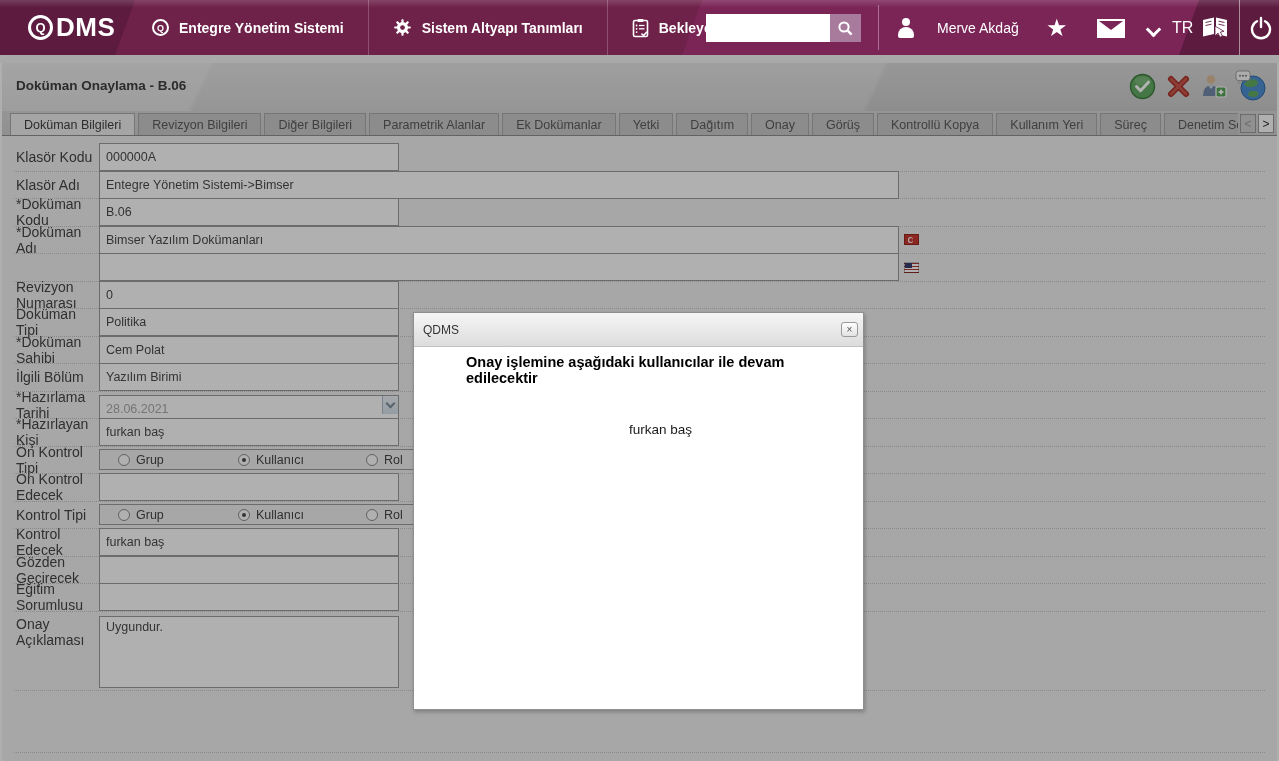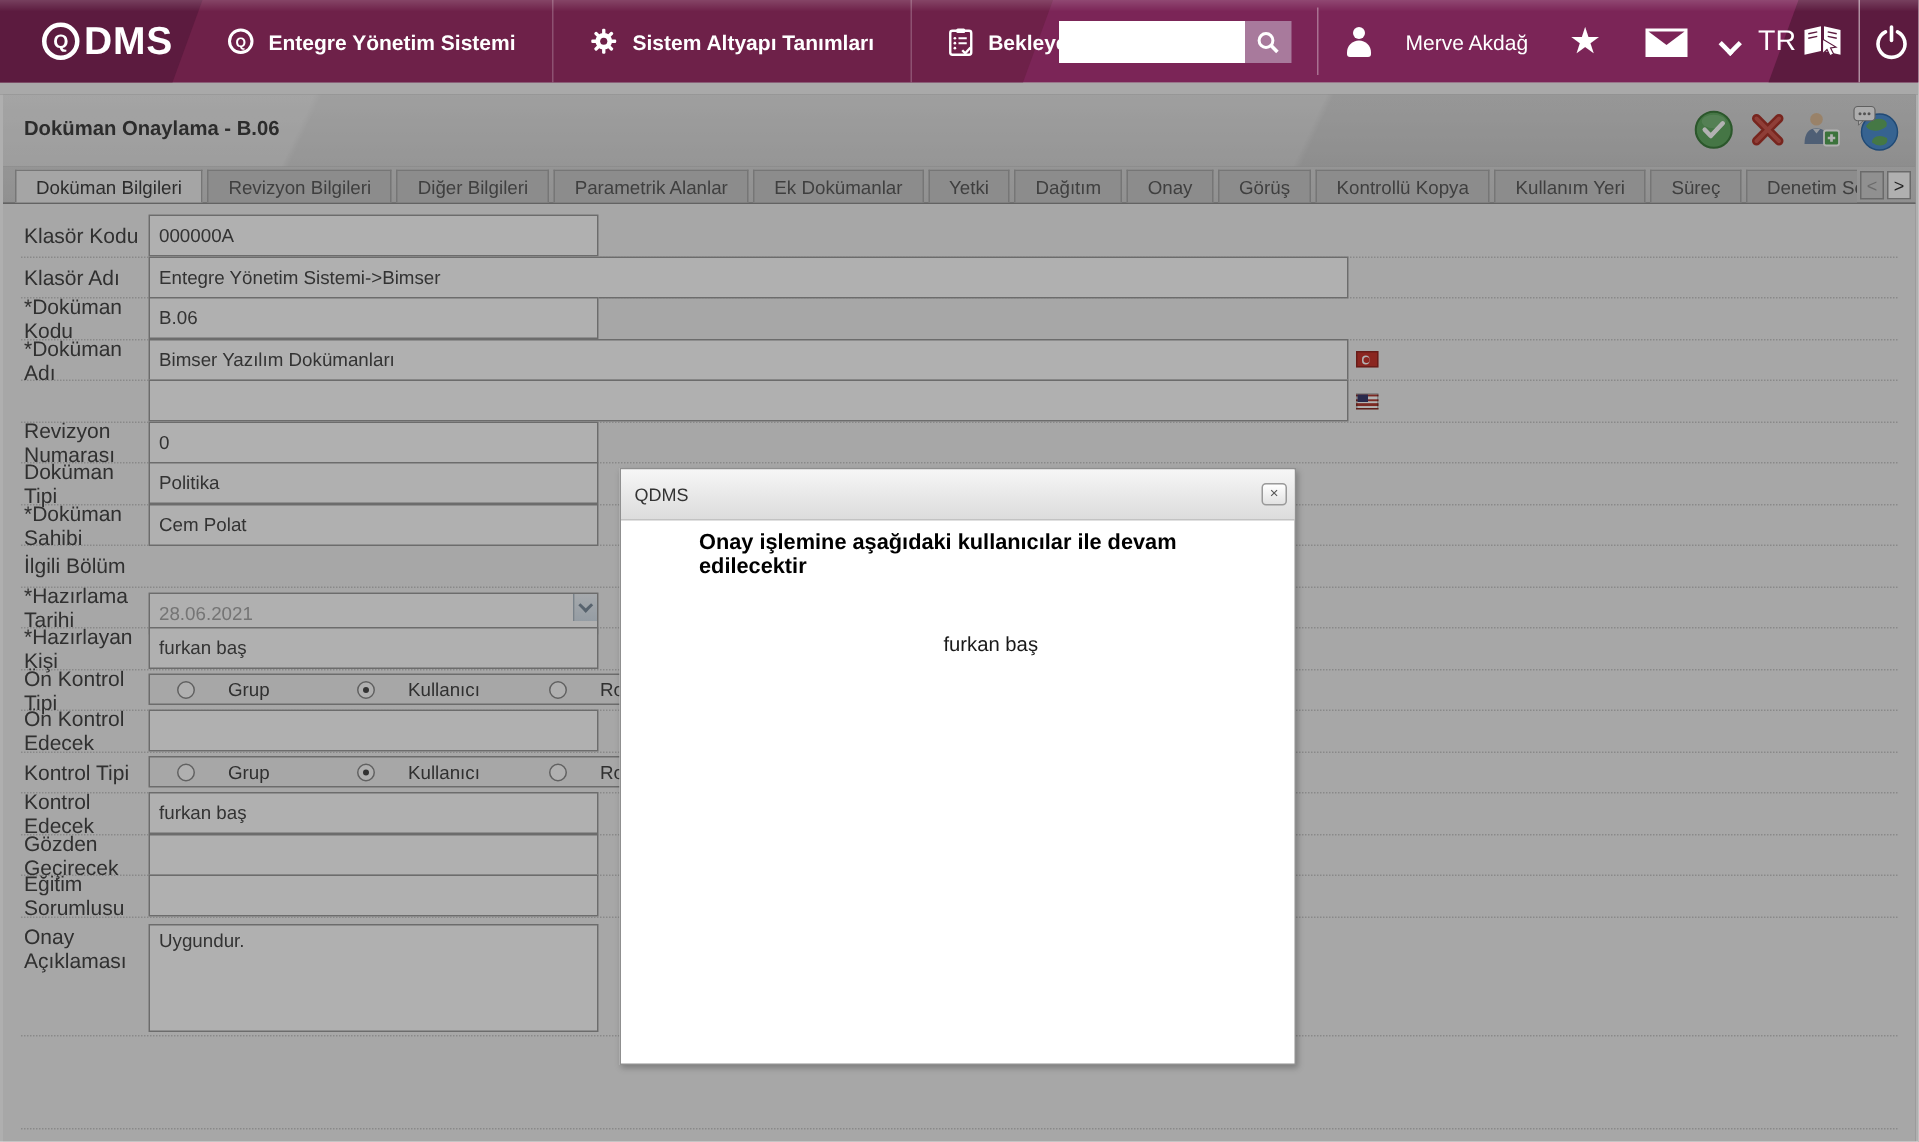--- a/index.html
+++ b/index.html
@@ -47,21 +47,21 @@
 
   .star-icon { position:absolute; left:1046px; top:0; height:55px; display:flex; align-items:center;
                color:#fff; font-size:24px; cursor:pointer; }
   .mail-icon { position:absolute; left:1097px; top:19px; width:28px; height:19px; background:#fff; cursor:pointer; }
   .mail-icon::before { content:""; position:absolute; left:2px; top:2px;
                border-left:12px solid transparent; border-right:12px solid transparent;
                border-top:9px solid var(--topbar-main,#7b2557); }
   .chev-down { position:absolute; left:1148px; top:24px; width:11px; height:11px;
                border-right:3px solid #fff; border-bottom:3px solid #fff; transform:rotate(45deg); cursor:pointer; }
   .lang { position:absolute; left:1172px; top:0; height:55px; display:flex; align-items:center;
-          color:#fff; font-size:19px; cursor:pointer; }
+          color:#fff; font-size:16px; cursor:pointer; }
   .book-btn { position:absolute; left:1200px; top:13px; width:30px; height:30px; cursor:pointer; }
   .vsep2 { position:absolute; left:1239px; top:0; height:55px; width:1px; background:rgba(255,255,255,0.5); }
   .power-btn { position:absolute; left:1248px; top:15px; width:26px; height:26px; cursor:pointer; }
 
   
   .content { position:absolute; top:63px; left:0; width:1279px; height:706px;
              border-left:2px solid #fbfbfb; border-right:2px solid #fbfbfb; border-bottom:2px solid #fbfbfb;
              background:#a3a3a3; display:flex; flex-direction:column; }
 
   .titlebar { height:48px; flex:0 0 48px; position:relative;
@@ -105,21 +105,21 @@
 
   .flag { width:15px; height:11px; display:inline-block; margin-left:5px; position:relative;
           border:1px solid rgba(0,0,0,0.25); flex:0 0 auto; }
   .flag-tr { background:#c8372f; }
   .flag-tr::before { content:""; position:absolute; left:2.5px; top:1.8px; width:5.5px; height:5.5px; border-radius:50%; background:#fff; }
   .flag-tr::after  { content:""; position:absolute; left:4.2px; top:2.6px; width:4px; height:4px; border-radius:50%; background:#c8372f; }
   .flag-us { background:repeating-linear-gradient(180deg,#b23b33 0 1.5px,#fff 1.5px 3px); }
   .flag-us::before { content:""; position:absolute; left:0; top:0; width:7px; height:5px; background:#3c3b6e; }
 
   .radio-group { width:640px; height:21px; border:1px solid #9b9b9b; position:relative; }
-  .radio-opt { position:absolute; top:0; height:100%; display:flex; align-items:center; gap:22px;
+  .radio-opt { position:absolute; top:0; height:100%; display:flex; align-items:center; gap:6px;
                font-size:12.5px; color:#454545; cursor:pointer; }
   .radio-circle { width:12px; height:12px; border:1px solid #8c8c8c; border-radius:50%; background:#fdfdfd; position:relative; }
   .radio-circle.sel::after { content:""; position:absolute; left:3px; top:3px; width:4px; height:4px; border-radius:50%; background:#4a4a4a; }
 
   
   .dim { position:absolute; top:55px; left:0; width:1279px; height:706px;
          background:rgba(0,0,0,0.30); z-index:450; }
   .modal { position:absolute; left:413px; top:312px; width:451px; height:398px;
            background:#fff; border:1px solid #8f8f8f; z-index:500; box-shadow:1px 2px 4px rgba(0,0,0,0.25); }
   .modal-titlebar { height:34px; background:linear-gradient(180deg,#f6f6f6,#dcdcdc);
@@ -321,20 +321,21 @@
         <div class="form-row">
           <span class="f-label">Doküman Tipi</span>
           <input type="text" readonly="" class="field w-normal" value="Politika" style="">
         </div>
         <div class="form-row">
           <span class="f-label">*Doküman Sahibi</span>
           <input type="text" readonly="" class="field w-normal" value="Cem Polat" style="">
         </div>
         <div class="form-row">
           <span class="f-label">İlgili Bölüm</span>
+          <input type="text" readonly="" class="field w-normal" value="Yazılım Birimi" style="">
         </div>
         <div class="form-row">
           <span class="f-label">*Hazırlama Tarihi</span>
           <div class="combo"><input type="text" readonly="" class="field" value="28.06.2021" style=""><span class="arrow"></span></div>
         </div>
         <div class="form-row">
           <span class="f-label">*Hazırlayan Kişi</span>
           <input type="text" readonly="" class="field w-normal" value="furkan baş" style="">
         </div>
         <div class="form-row">

